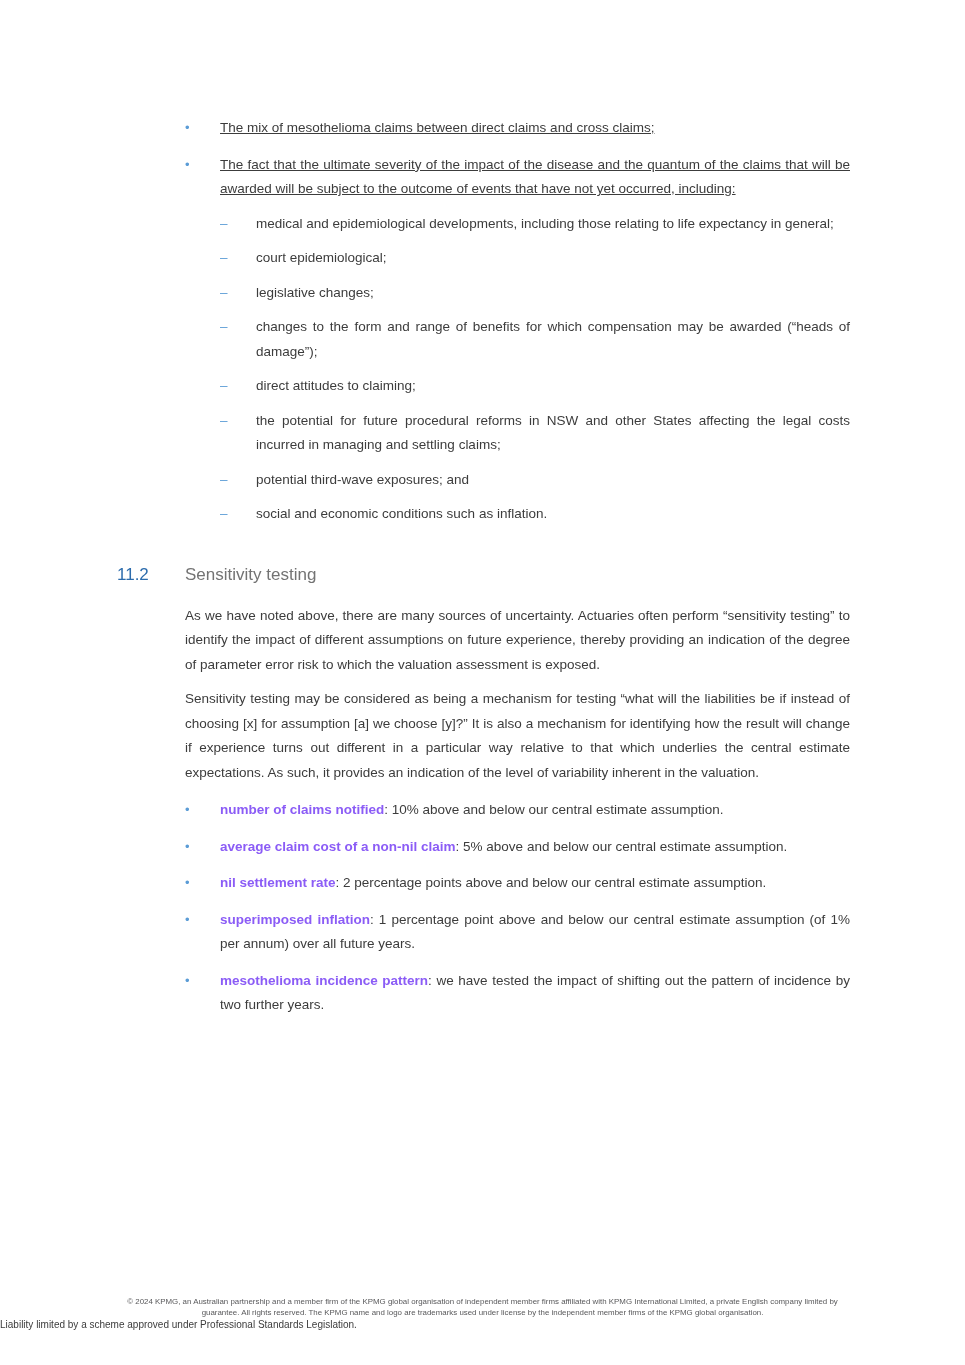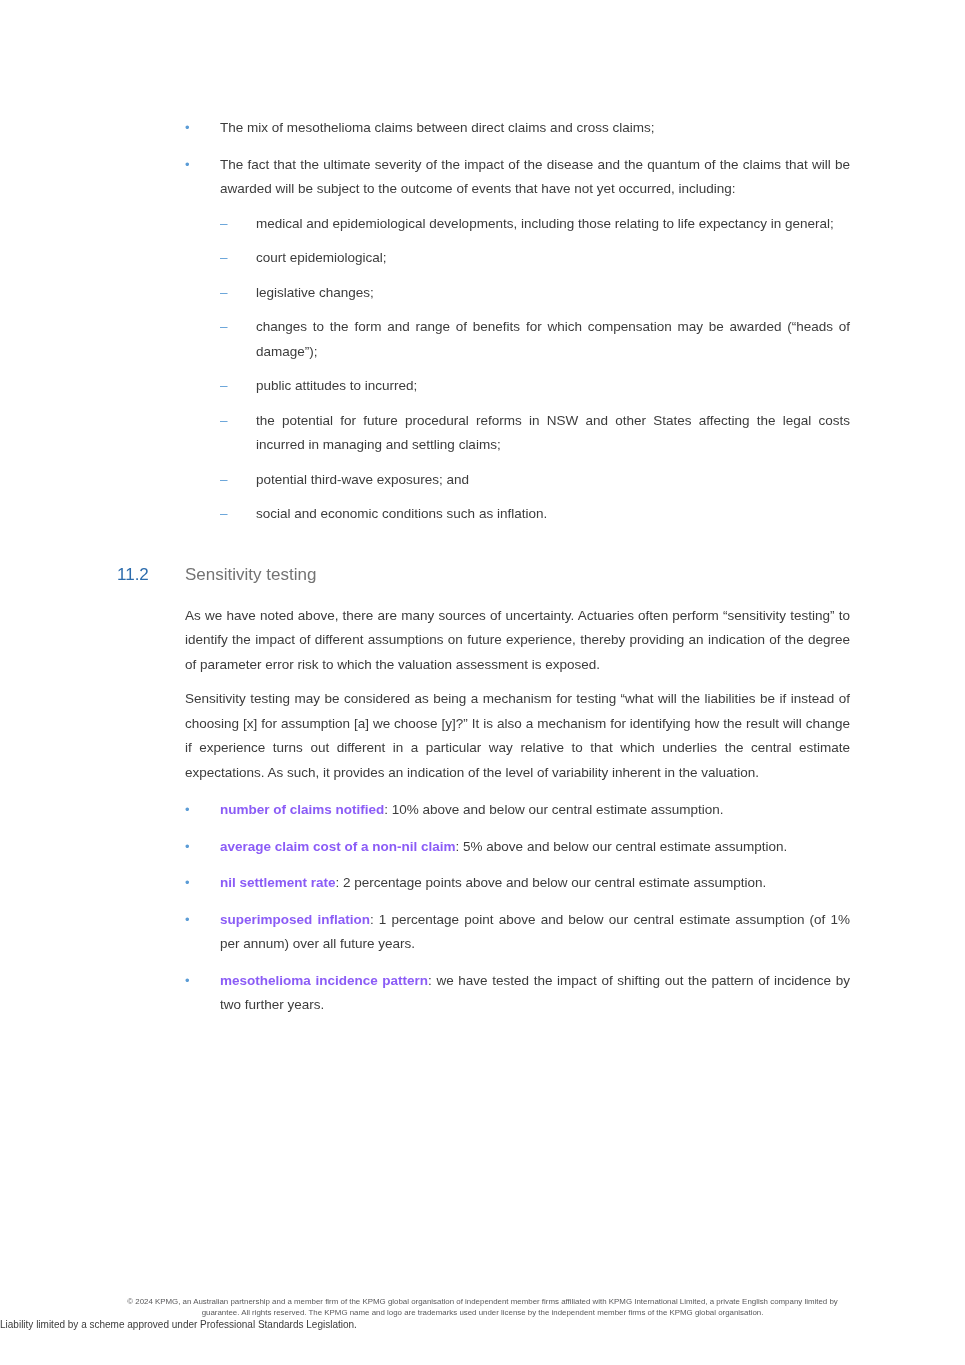--- a/index.html
+++ b/index.html
@@ -10,21 +10,21 @@
     margin:0 auto; overflow:hidden;
   }
   .content {
     position:absolute; left:185px; top:116px; width:665px;
     font-size:13.5px; line-height:24.5px;
   }
   .bullet-row { display:flex; margin-bottom:12px; }
   .bullet-row .marker {
     width:35px; flex-shrink:0; color:#5b9cd6; font-size:13px;
   }
-  .bullet-row .btext { flex:1; text-align:justify; }
+  .bullet-row .btext { flex:1; text-align:justify;text-decoration:underline; }
   .sub-list { margin-top:10px; margin-bottom:0; }
   .sub-row { display:flex; margin-bottom:10px; margin-left:35px; }
   .sub-row .marker { width:36px; flex-shrink:0; color:#5b9cd6; }
   .sub-row .btext { flex:1; text-align:justify; }
   .section-heading {
     display:flex; margin-left:-68px; margin-top:35px; margin-bottom:16px;
     font-size:17px; line-height:26px;
   }
   .section-heading .sec-num { width:68px; flex-shrink:0; color:#2c6cad; }
   .section-heading .sec-title { color:#737373; }
@@ -78,21 +78,21 @@
       <div class="sub-row">
         <span class="marker">–</span>
         <span class="btext">legislative changes;</span>
       </div>
       <div class="sub-row">
         <span class="marker">–</span>
         <span class="btext">changes to the form and range of benefits for which compensation may be awarded (“heads of damage”);</span>
       </div>
       <div class="sub-row">
         <span class="marker">–</span>
-        <span class="btext">public attitudes to incurred;</span>
+        <span class="btext">direct attitudes to claiming;</span>
       </div>
       <div class="sub-row">
         <span class="marker">–</span>
         <span class="btext">the potential for future procedural reforms in NSW and other States affecting the legal costs incurred in managing and settling claims;</span>
       </div>
       <div class="sub-row">
         <span class="marker">–</span>
         <span class="btext">potential third-wave exposures; and</span>
       </div>
       <div class="sub-row">

